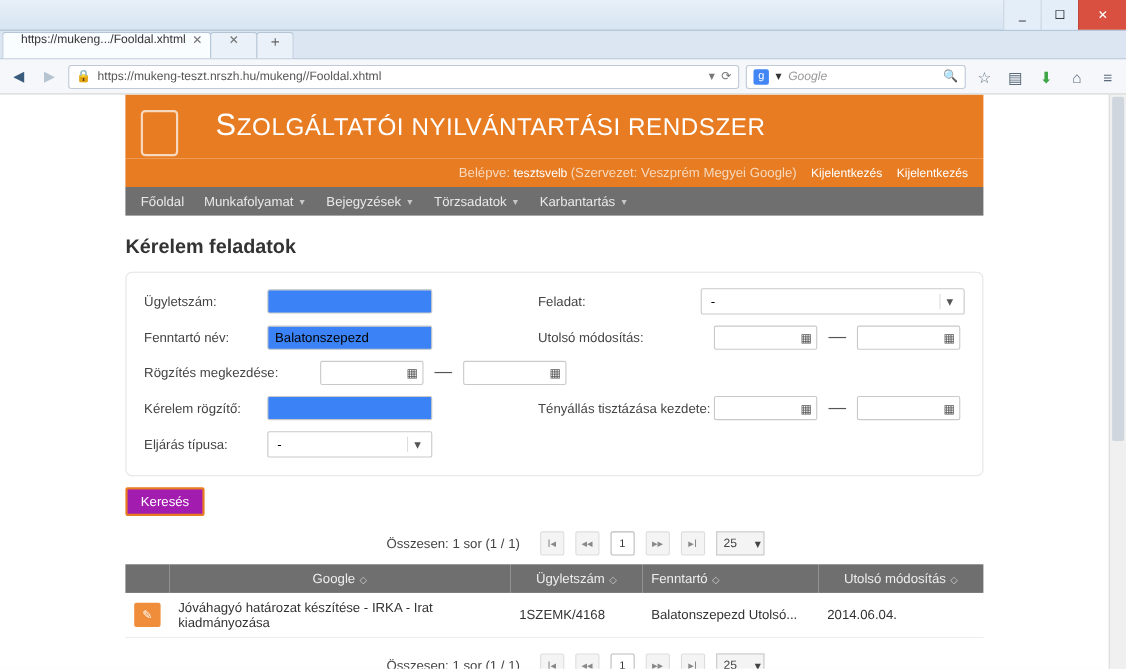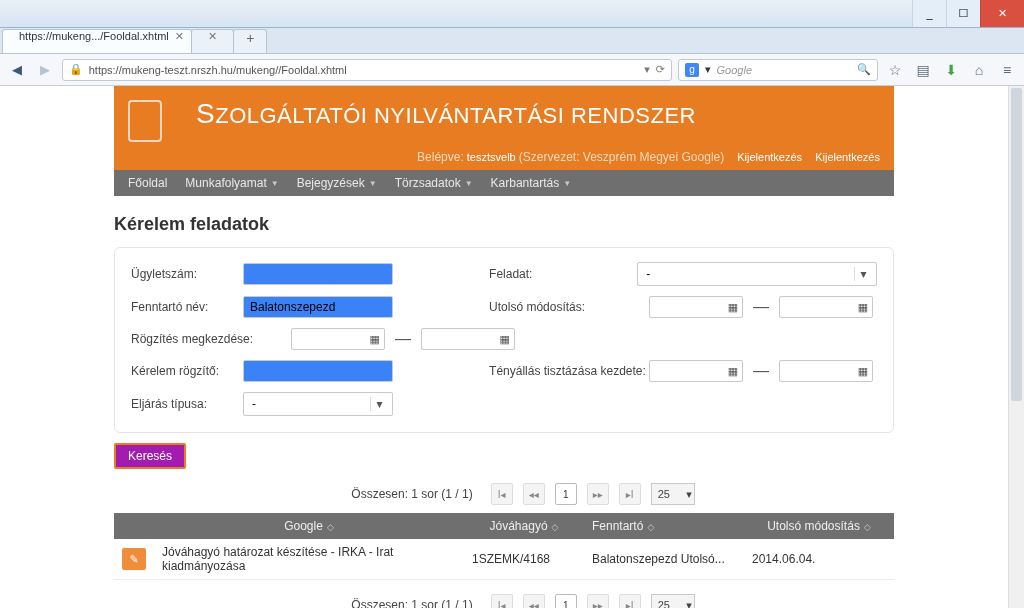--- a/index.html
+++ b/index.html
@@ -253,21 +253,21 @@
             <span>25</span>
             <span>▾</span>
           </div>
       </div>
 
       <table class="grid">
         <thead>
           <tr>
             <th style="width:34px"></th>
             <th style="text-align:center"><span>Google</span><span class="sort">◇</span></th>
-            <th style="text-align:center;width:120px"><span>Jóváhagyó</span><span class="sort">◇</span></th>
+            <th style="text-align:center;width:120px"><span>Ügyletszám</span><span class="sort">◇</span></th>
             <th style="text-align:left;width:160px"><span>Fenntartó</span><span class="sort">◇</span></th>
             <th style="text-align:center;width:150px"><span>Utolsó módosítás</span><span class="sort">◇</span></th>
           </tr>
         </thead>
         <tbody>
           <tr>
             <td>
                 <div class="editbtn">
                   <span>✎</span>
                 </div>

